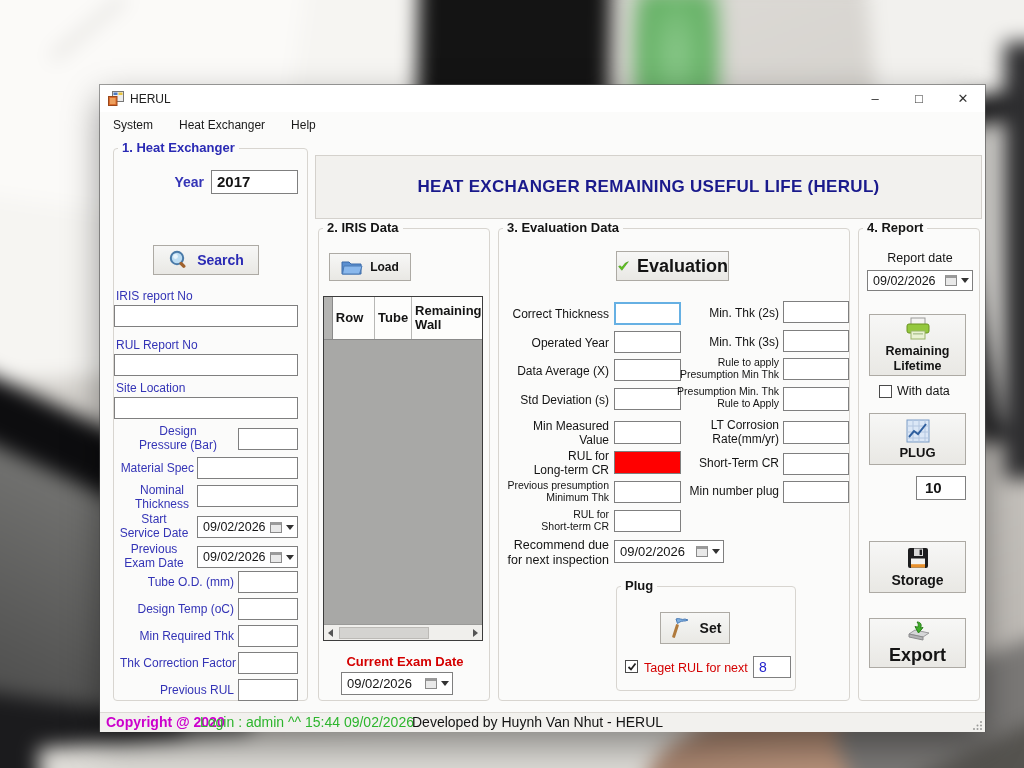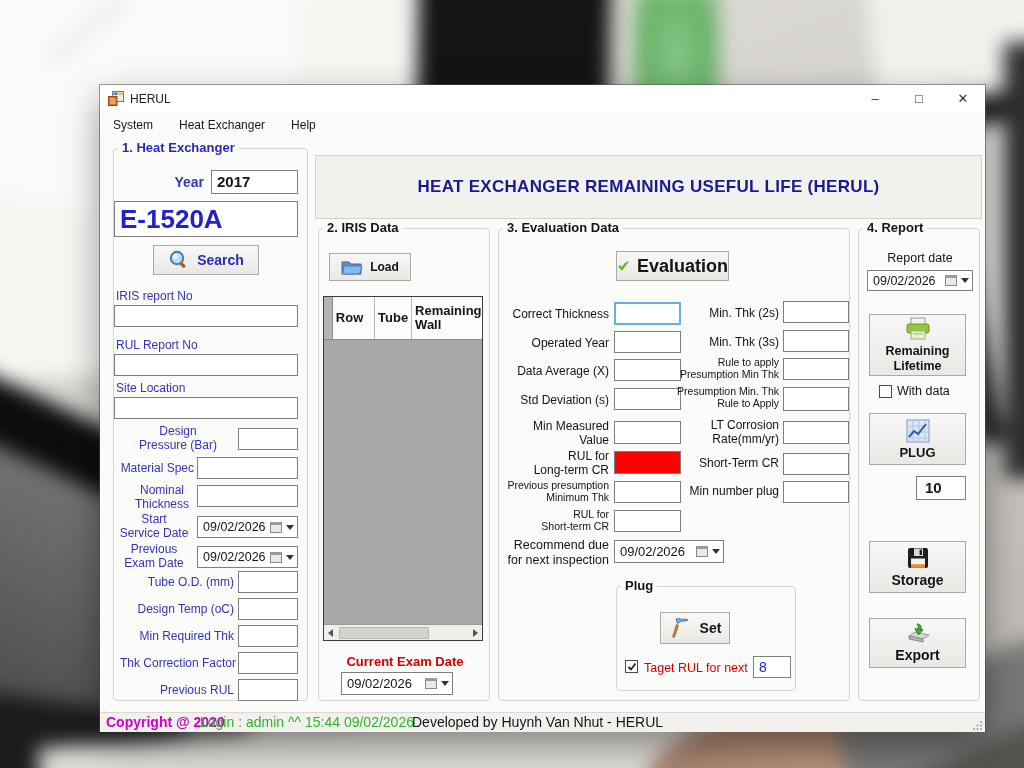--- a/index.html
+++ b/index.html
@@ -111,21 +111,20 @@
   <div class="abs" style="left:215px;top:70px;width:665px;height:62px;border:1px solid #d4d1cc;background:#f2f1ee;display:flex;align-items:center;justify-content:center">
     <span style="color:#1a1a8c;font-weight:bold;font-size:17px;letter-spacing:.3px">HEAT EXCHANGER REMAINING USEFUL LIFE (HERUL)</span>
   </div>
 
   <div class="grp" style="left:13px;top:63px;width:195px;height:553px">
     <span class="leg blue">1. Heat Exchanger</span>
 
     <div class="abs lbl ra" style="left:28px;top:25px;width:62px;font-weight:bold;font-size:14px">Year</div>
     <div class="abs txt" style="left:97px;top:21px;width:87px;height:24px;font-weight:bold;font-size:15px;line-height:22px;padding-left:5px">2017</div>
 
-    <div class="abs txt" style="left:0px;top:52px;width:184px;height:36px;color:#2222cc;font-weight:bold;font-size:26px;line-height:34px;padding-left:5px">E-1520A</div>
 
     <div class="abs btn" style="left:39px;top:96px;width:106px;height:30px">
       <svg width="22" height="22" viewBox="0 0 22 22">
         <circle cx="9" cy="9" r="6.2" fill="#bcdcf2" stroke="#4a7aa8" stroke-width="2"></circle>
         <circle cx="7.5" cy="7.5" r="2.4" fill="#e8f4fc"></circle>
         <rect x="13.2" y="12.2" width="7" height="3.4" rx="1.4" fill="#a0622d" transform="rotate(45 13.2 12.2)"></rect>
       </svg>
       <span style="color:#2a2ab4;font-size:14px">Search</span>
     </div>
 
@@ -351,21 +350,21 @@
       </svg>
       <span style="font-size:14px">Storage</span>
     </div>
 
     <div class="abs btn" style="left:10px;top:389px;width:97px;height:50px;flex-direction:column;gap:2px">
       <svg width="26" height="22" viewBox="0 0 26 22">
         <path d="M4 13 L10 9 L24 12 L18 16 Z" fill="#d6d6d8" stroke="#9a9a9c"></path>
         <path d="M4 13 L18 16 L18 19 L4 16 Z" fill="#b3b3b5" stroke="#8a8a8c"></path>
         <path d="M12 1 C16 1 17 4 15.5 7 L18 6.5 L13.5 12 L10 5.5 L12.8 6.2 C13.6 4 13.4 2.6 12 1 Z" fill="#3fae2a" stroke="#2a7f1a"></path>
       </svg>
-      <span style="font-size:14px">Export</span>
+      <span style="font-size:18px">Export</span>
     </div>
   </div>
 
   <div class="statusbar">
     <span class="abs" style="left:6px;color:#cc00cc;font-weight:bold">Copyright @ 2020</span>
     <span class="abs" style="left:100px;color:#2db52d">Login : admin ^^ 15:44  09/02/2026</span>
     <span class="abs" style="left:312px;color:#141414">Developed by Huynh Van Nhut  - HERUL</span>
     <svg class="abs" style="right:2px;bottom:2px" width="10" height="10" viewBox="0 0 10 10">
       <circle cx="8" cy="2" r="1" fill="#9a9a98"></circle>
         <circle cx="8" cy="5.5" r="1" fill="#9a9a98"></circle>

